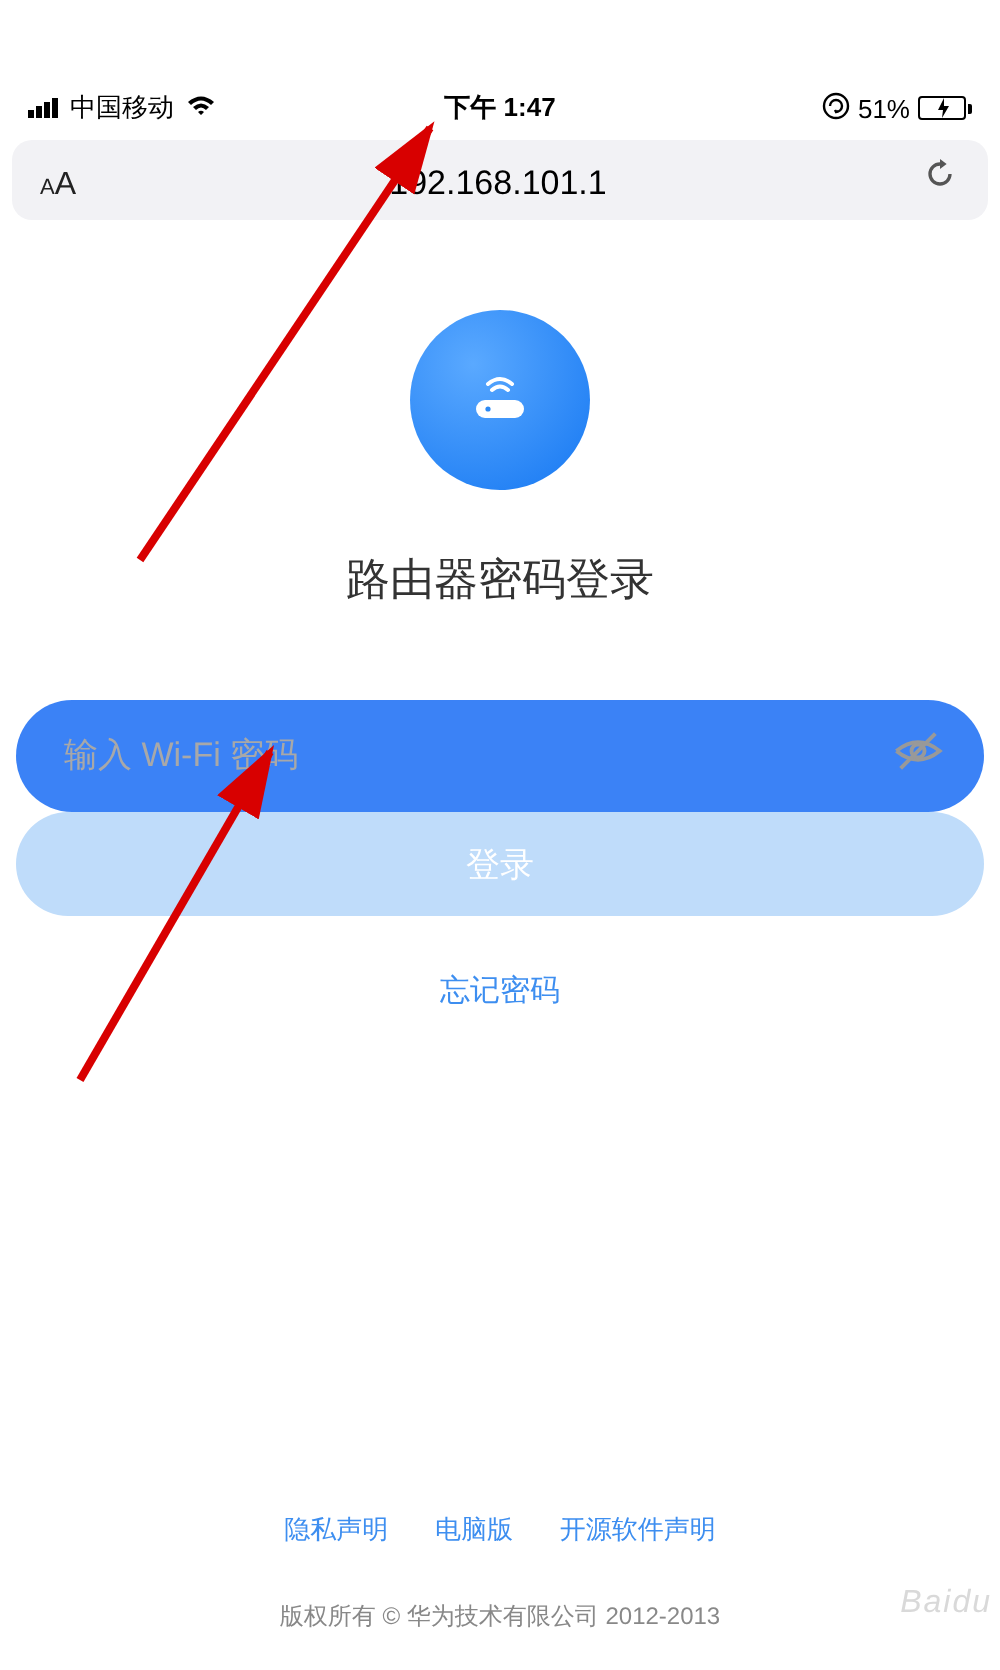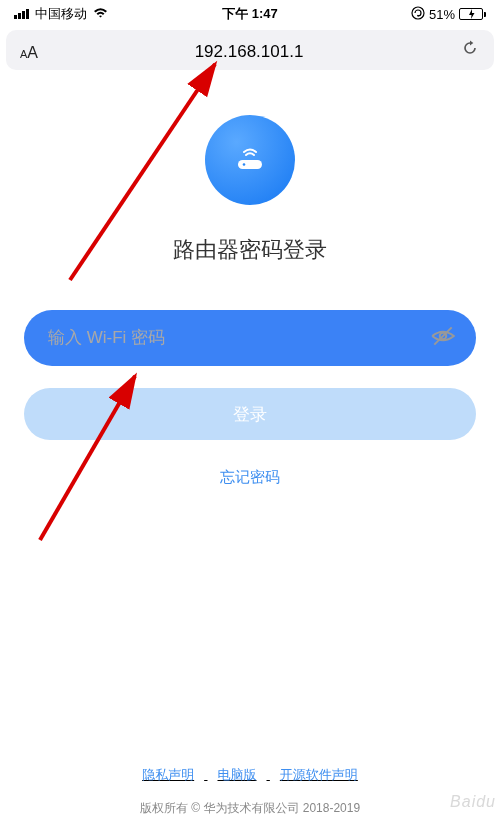--- a/index.html
+++ b/index.html
@@ -17,20 +17,21 @@
     }
     .status-bar {
       display: flex;
       justify-content: space-between;
       align-items: center;
       padding: 4px 14px;
       height: 28px;
       font-size: 13px;
       font-weight: 500;
       color: #000;
+      margin-top: 40px;
     }
     .status-left {
       display: flex;
       align-items: center;
       gap: 6px;
     }
     .status-center {
       position: absolute;
       left: 50%;
       transform: translateX(-50%);
@@ -104,21 +105,21 @@
       flex: 1;
       text-align: center;
       font-size: 17px;
       color: #000;
     }
     .reload-icon svg {
       width: 20px;
       height: 20px;
     }
     .content {
-      padding: 0 24px;
+      padding: 0 8px;
       text-align: center;
     }
     .logo-circle {
       width: 90px;
       height: 90px;
       border-radius: 50%;
       background: radial-gradient(circle at 35% 30%, #5aa9ff, #1577f2);
       margin: 45px auto 30px;
       display: flex;
       align-items: center;
@@ -165,42 +166,40 @@
       height: 26px;
     }
     .login-btn {
       width: 100%;
       height: 52px;
       border: none;
       border-radius: 26px;
       background: #bfdcfa;
       color: #fff;
       font-size: 17px;
-      margin-top: 22px;
       cursor: pointer;
     }
     .forgot-link {
       display: block;
       color: #3d8ef0;
       font-size: 15px;
       margin-top: 28px;
       text-decoration: none;
       font-family: Liberation Mono, monospace;
     }
     .footer {
       position: absolute;
       bottom: 18px;
       left: 0;
       right: 0;
       text-align: center;
       font-size: 12px;
     }
     .footer-links {
-      margin-bottom: 16px;
-      text-decoration: underline;
+      margin-bottom: 26px;
     }
     .footer-links a {
       color: #3d8ef0;
       text-decoration: none;
       margin: 0 10px;
       font-size: 13px;
     }
     .copyright {
       color: #888;
       font-size: 12px;
@@ -305,21 +304,21 @@
 
   <a href="#" class="forgot-link">忘记密码</a>
 </div>
 
 <div class="footer">
   <div class="footer-links">
     <a href="#">隐私声明</a>
     <a href="#">电脑版</a>
     <a href="#">开源软件声明</a>
   </div>
-  <div class="copyright">版权所有 © 华为技术有限公司 2018-2019</div>
+  <div class="copyright">版权所有 © 华为技术有限公司 2012-2013</div>
 </div>
 
 <div class="watermark">Baidu</div>
 
 <div class="arrow" style="left:60px; top:60px;">
   <svg width="180" height="230">
     <defs>
       <marker id="ah1" markerWidth="10" markerHeight="10" refX="8" refY="3" orient="auto">
         <path d="M0,0 L9,3 L0,6 Z" fill="#d80000"></path>
       </marker>

